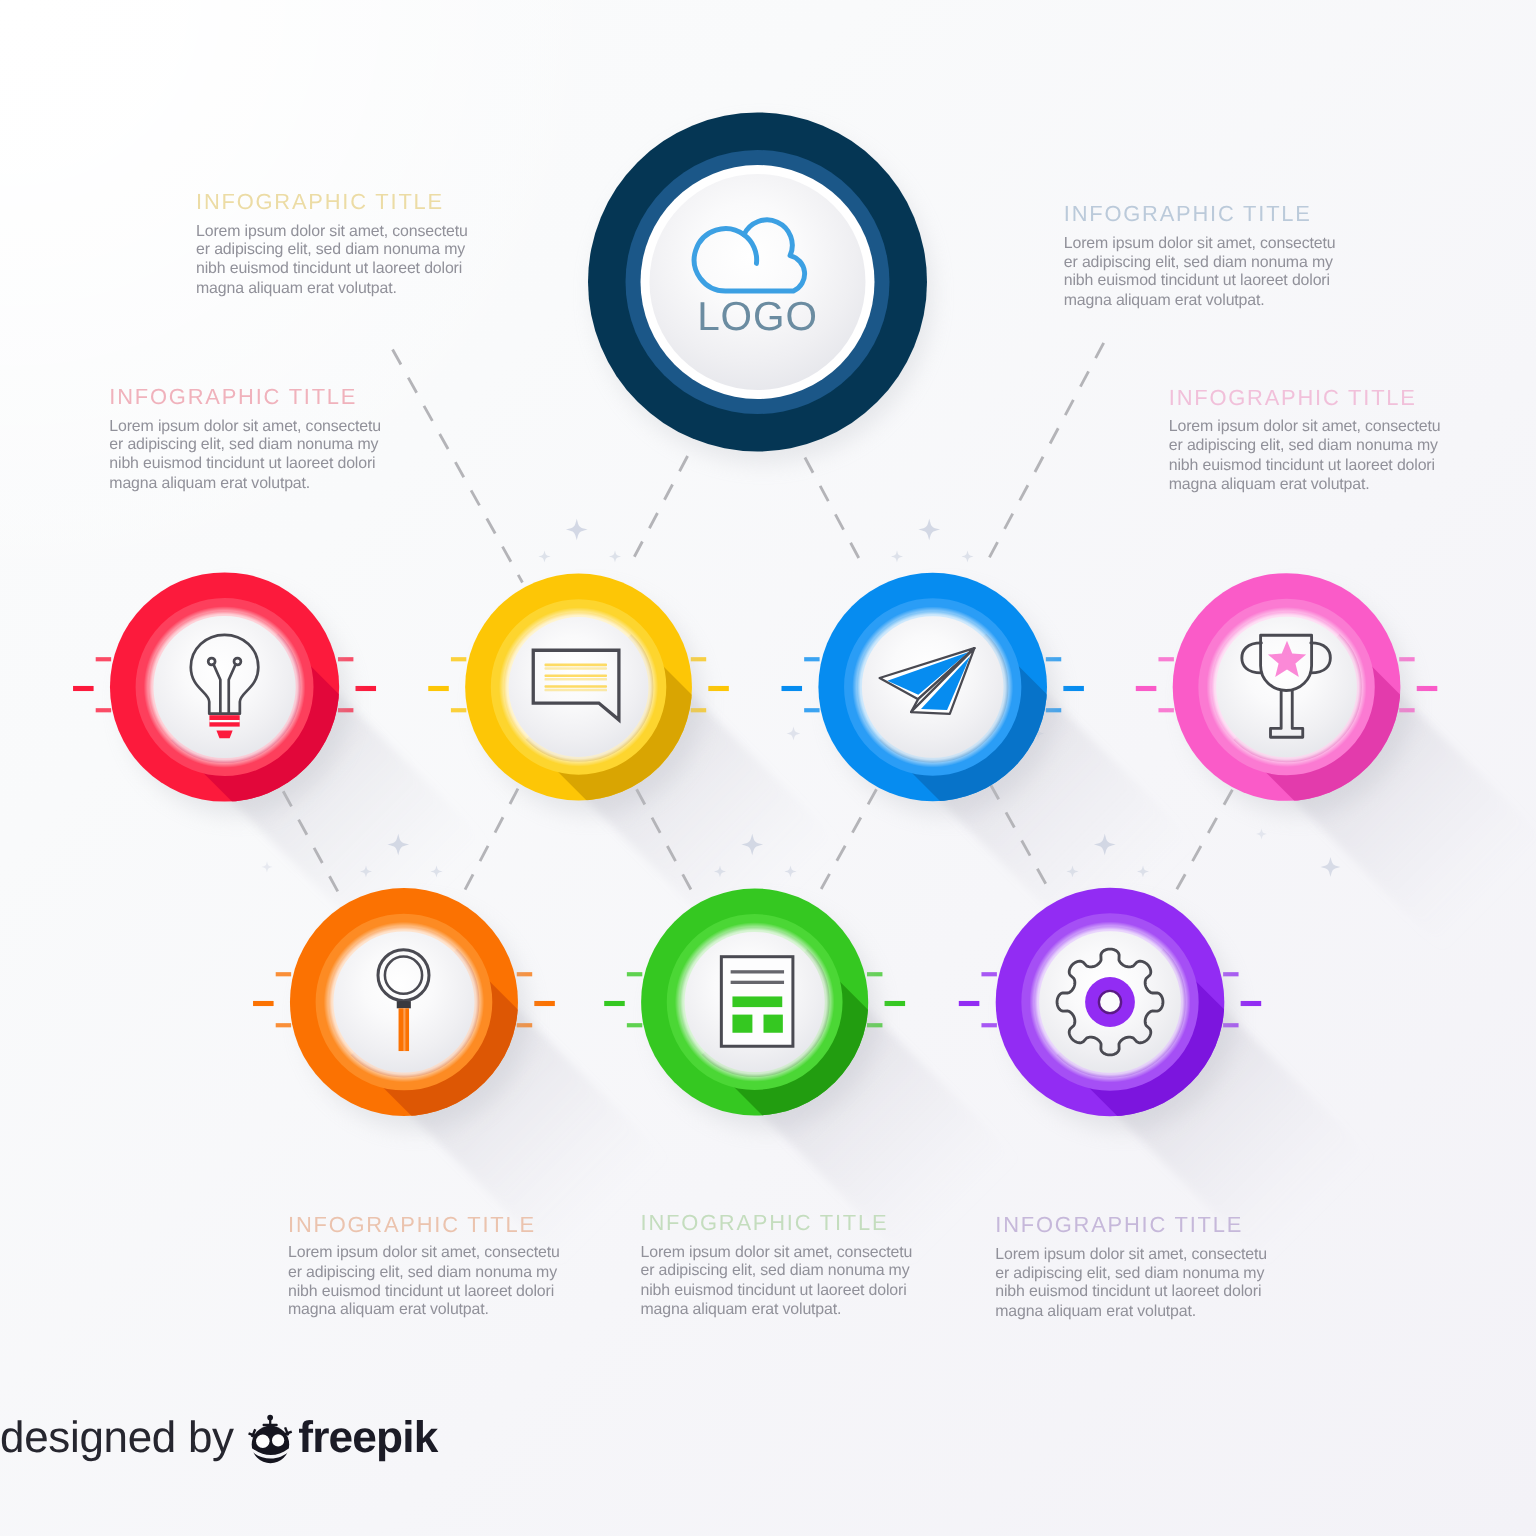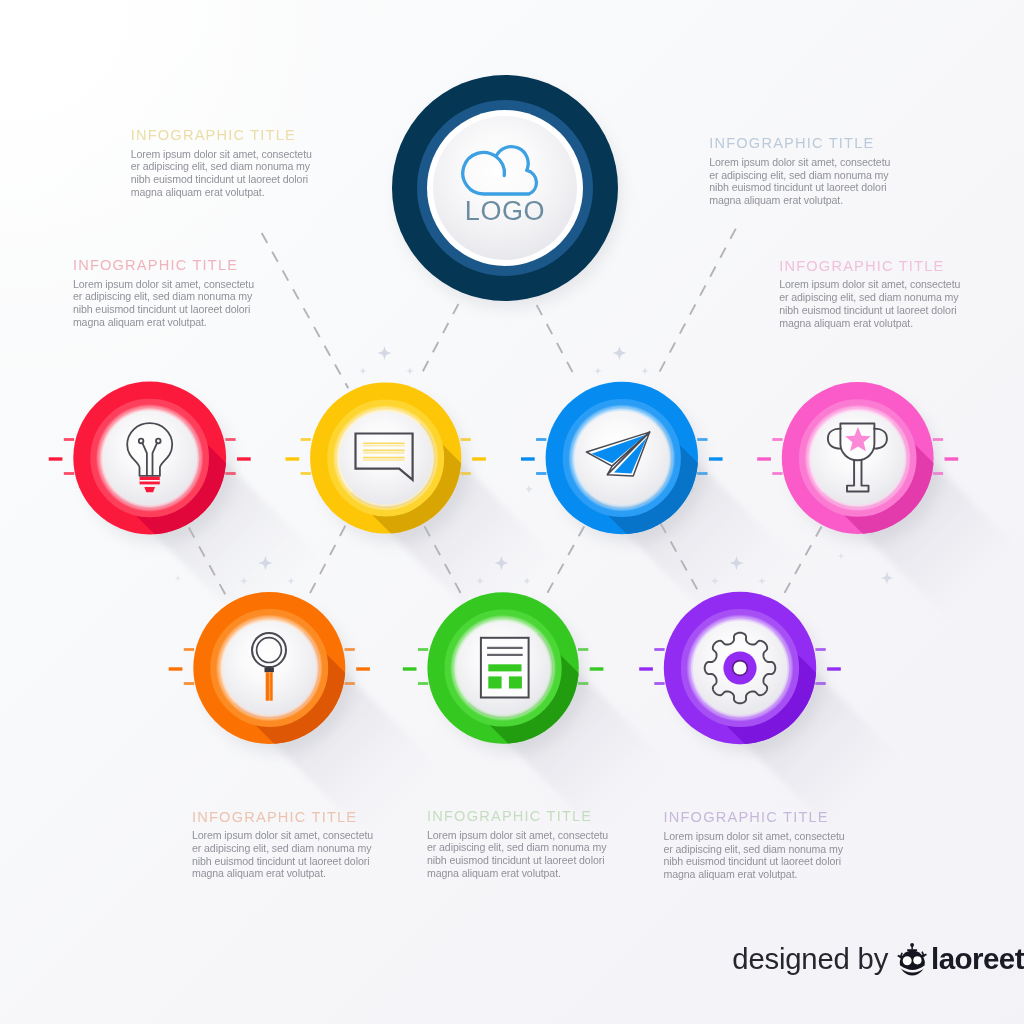--- a/index.html
+++ b/index.html
@@ -8,21 +8,21 @@
        font-family:"Liberation Sans", sans-serif;
        -webkit-font-smoothing:antialiased;}
   .stage{position:relative;width:1024px;height:1024px;overflow:hidden;
          background:
            radial-gradient(circle at 1% 0%, rgba(255,255,255,1) 0%, rgba(255,255,255,0.9) 8%, rgba(255,255,255,0) 28%),
            linear-gradient(135deg, #fafbfc 0%, #f9fafb 28%, #f6f6f9 62%, #f3f2f7 100%);}
   svg.layer{position:absolute;left:0;top:0;width:1024px;height:1024px;}
   .txtblock{position:absolute;}
   .txtblock .ttl{font-size:14.6px;letter-spacing:1.2px;font-weight:400;line-height:1;white-space:nowrap;}
   .txtblock .bdy{font-size:10.6px;letter-spacing:-0.1px;line-height:12.7px;color:#91919a;margin-top:5px;width:182px;}
-  .footer{position:absolute;left:0;width:1024px;text-align:right;}
+  .footer{position:absolute;left:0;width:1024px;text-align:left;}
   .footer .fwrap{display:inline-flex;align-items:center;gap:0px;}
   .footer .fpre{font-size:29.3px;color:#26262f;font-weight:400;letter-spacing:-0.2px;}
   .footer .fbrand{font-size:29.5px;color:#1b1b26;font-weight:700;letter-spacing:-0.55px;}
 </style>
 </head>
 <body>
 
 <div class="stage" id="stage">
   <svg class="layer" id="svg-root" viewBox="0 0 1024 1024">
       <defs>
@@ -390,16 +390,16 @@
           <path d="M3.0 13.8 l5.1 1.9 -0.6 1.6 -5.1 -1.9 z"></path>
           <path d="M6.4 11.5 l1.5 0.6 -2.1 5.3 -1.5 -0.6 z"></path>
           <path d="M31.2 12.6 l-5.1 1.9 0.6 1.6 5.1 -1.9 z"></path>
           <path d="M27.8 10.3 l-1.5 0.6 2.1 5.3 1.5 -0.6 z"></path>
         </g>
         <circle cx="17.3" cy="22.0" r="12.5" fill="#15151f"></circle>
         <circle cx="12.2" cy="19.8" r="4.5" fill="#fdfdfd"></circle>
         <circle cx="22.4" cy="19.3" r="4.1" fill="#fdfdfd"></circle>
         <path d="M5.3 24.6 C9.6 27.6 13.5 29.0 17.5 29.0 C21.6 29.0 25.4 27.6 29.4 24.6 L30.4 26.4 C26.2 29.8 22.1 31.4 17.5 31.4 C12.9 31.4 8.7 29.8 4.4 26.4 Z" fill="#f6f6f8"></path>
       </svg>
-      <span class="fbrand">laoreet</span>
+      <span class="fbrand">freepik</span>
     </span>
   </div>
 </div>
 
 </body></html>

